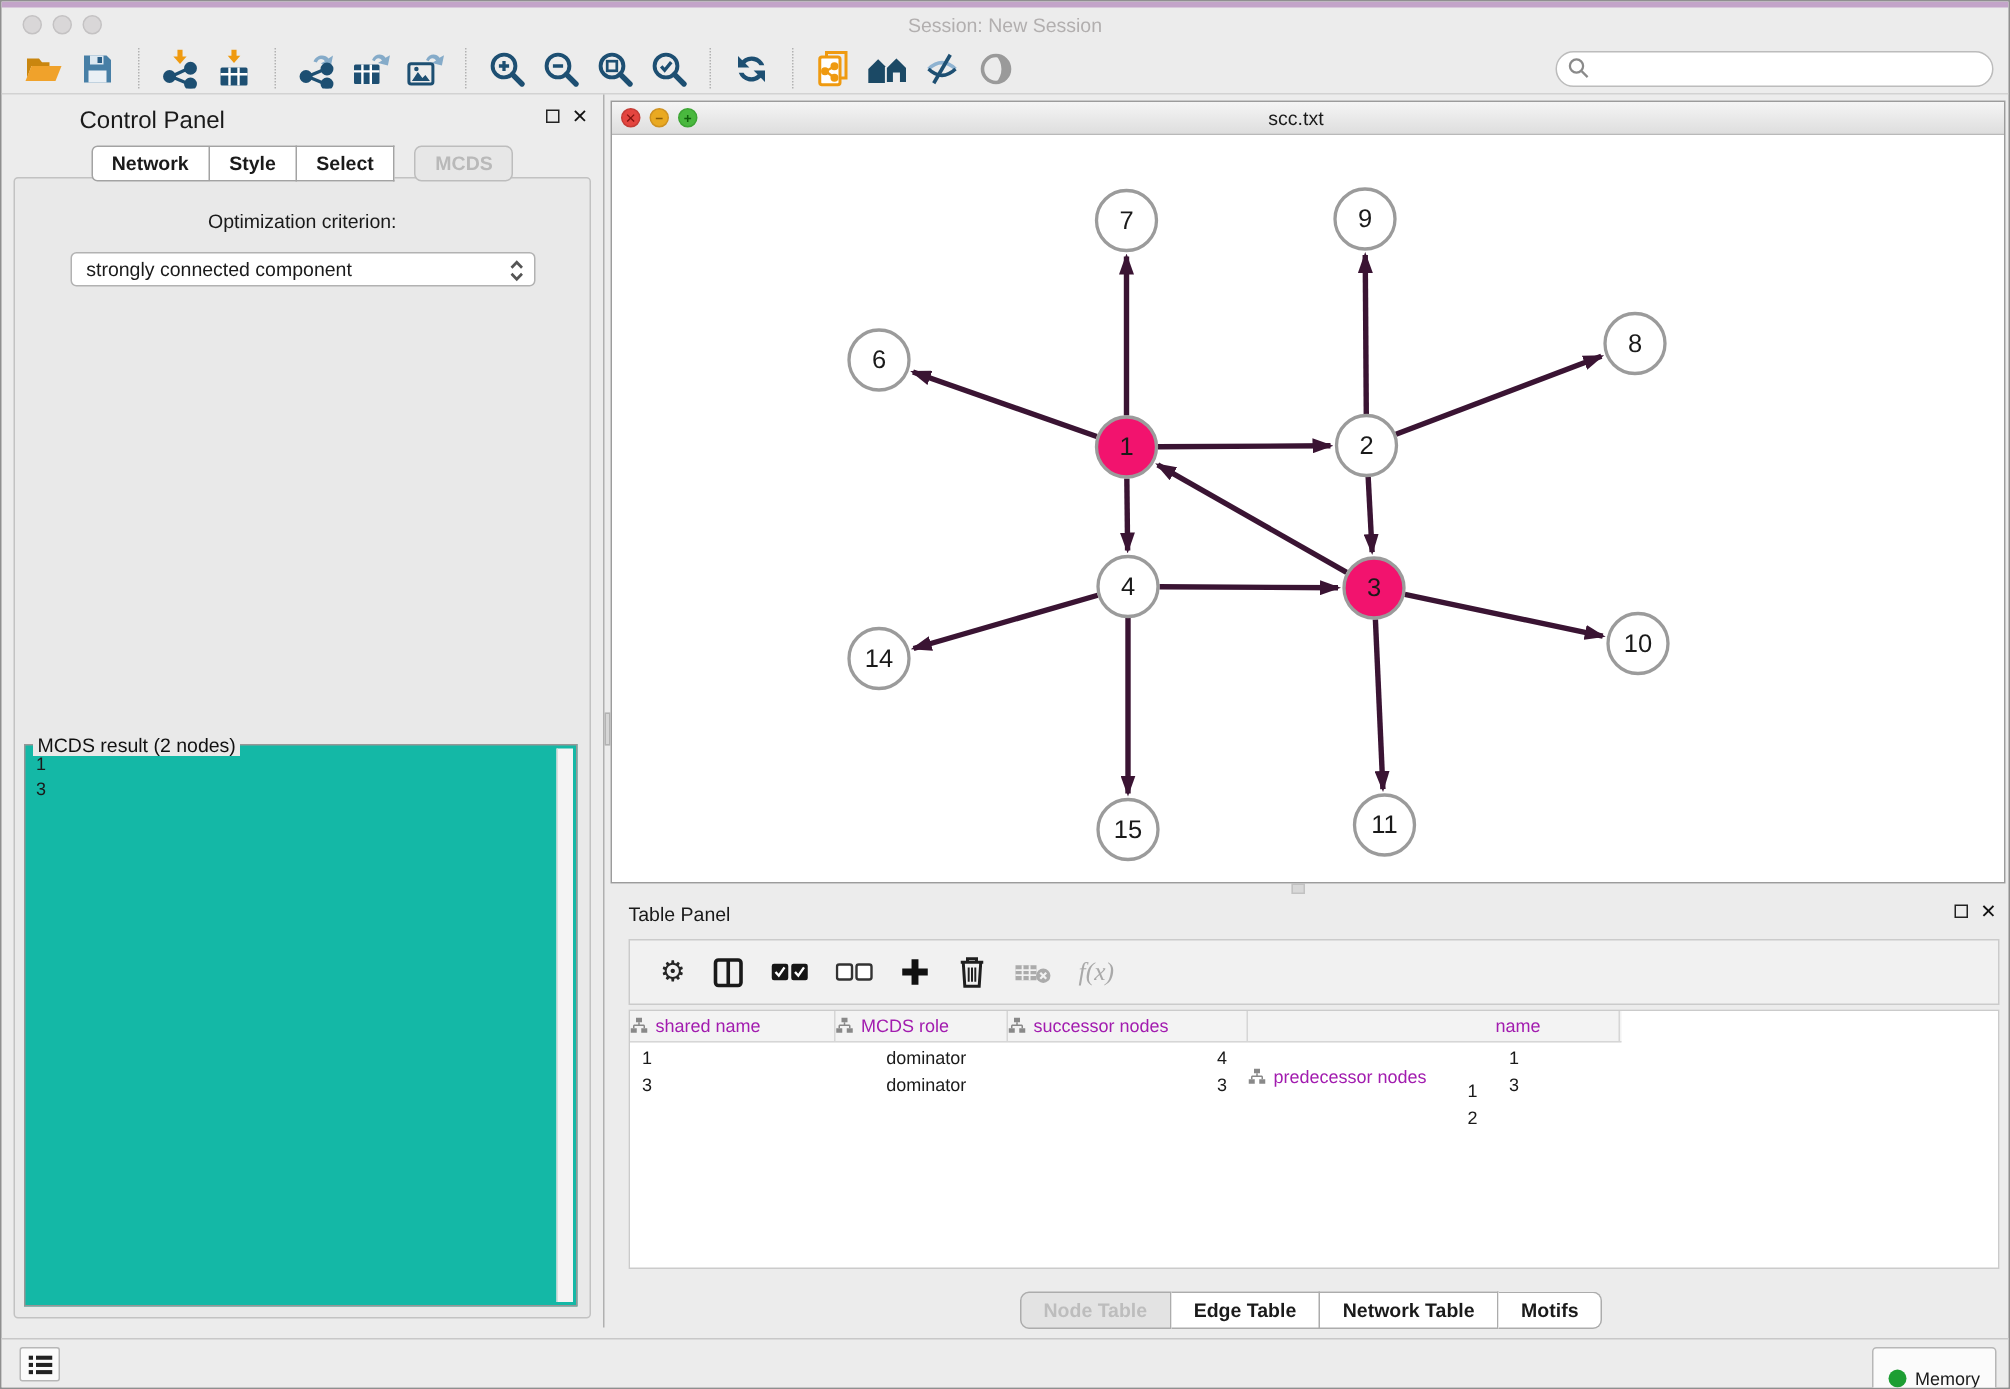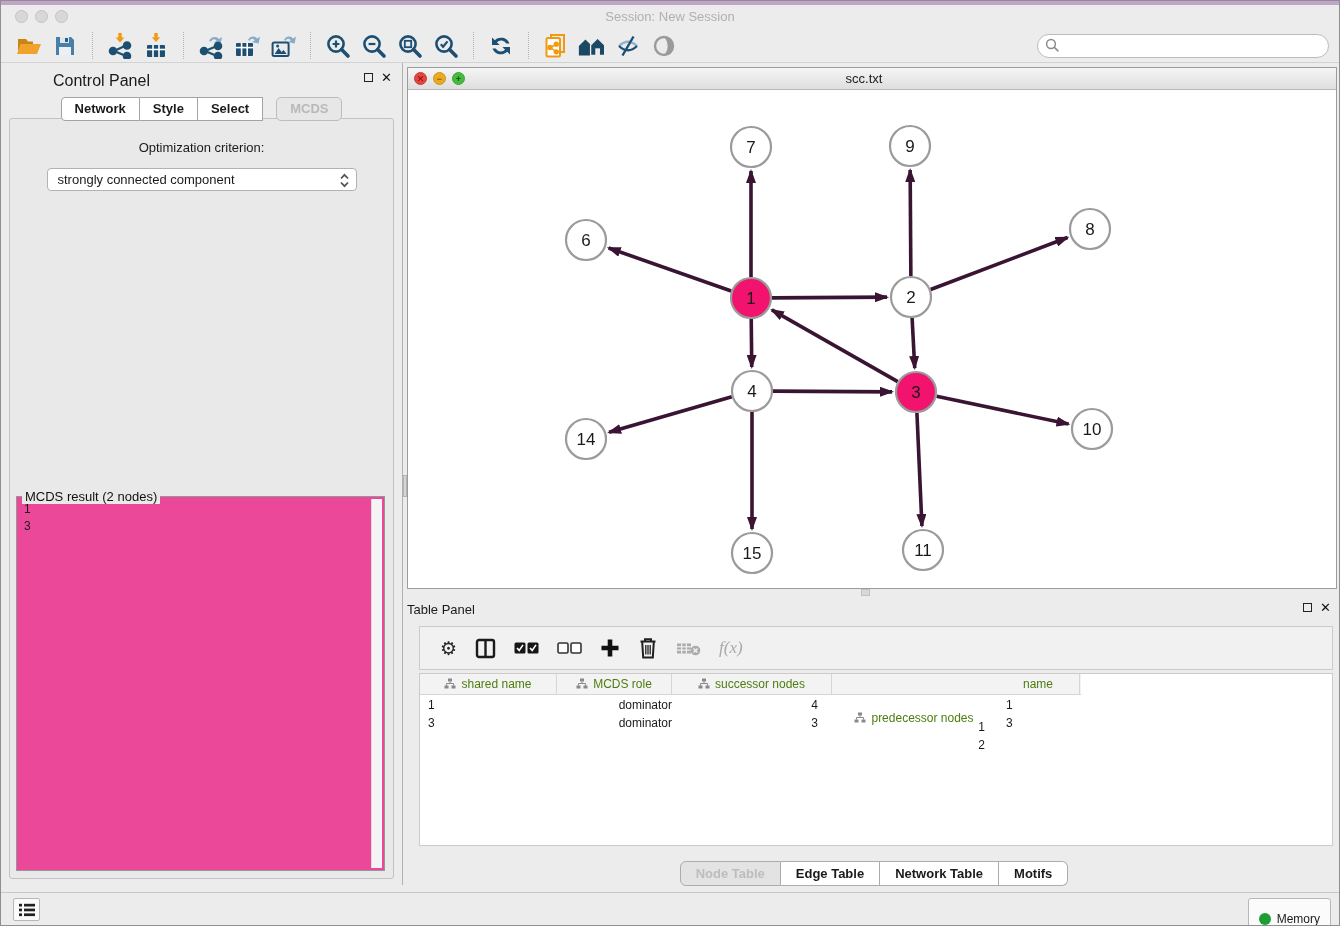--- a/index.html
+++ b/index.html
@@ -30,21 +30,21 @@
   .cp-tabs { position:absolute; top:34px; left:0; right:0; display:flex; justify-content:center; z-index:2; }
   .tab { padding:3px 13px 4px; background:#fff; border:1px solid #a3a3a3; border-left:none; font-size:13px; font-weight:600; }
   .tab.first { border-left:1px solid #a3a3a3; border-radius:4px 0 0 4px; }
   .tab.active { margin-left:13px; border:1px solid #bdbdbd; border-radius:5px; background:#e7e7e7; color:#b9b9b9; }
   .cp-body { position:absolute; left:8px; right:8px; top:55px; bottom:6px; background:#e9e9e9; border:1px solid #c2c2c2; border-radius:3px; }
   .opt-label { margin-top:21px; text-align:center; font-size:13px; }
   .opt-select { position:relative; margin:13px auto 0; width:310px; height:23px; background:#fff; border:1px solid #b2b2b2; border-radius:4px; font-size:13px; line-height:21px; padding-left:10px; }
   .opt-select svg { position:absolute; right:5px; top:3px; }
   .cp-buttons { display:flex; justify-content:center; gap:14px; margin-top:12px; }
   .cp-buttons button { height:23px; padding:0 15px; background:#fff; border:1px solid #b2b2b2; border-radius:4px; font-size:13px; font-weight:600; font-family:inherit; }
-  .result-box { position:absolute; left:6px; right:8px; top:377px; bottom:7px; background:#ec4899; border:1px solid #969696; }
+  .result-box { position:absolute; left:6px; right:8px; top:377px; bottom:7px; background:#14b8a6; border:1px solid #969696; }
   .result-legend { position:absolute; top:-8px; left:5px; background:#e9e9e9; padding:0 3px; font-size:13px; color:#111; }
   .result-text { position:absolute; top:4px; left:7px; right:18px; bottom:4px; font-size:12px; line-height:17px; white-space:pre-line; overflow:hidden; }
   .result-scroll { position:absolute; top:2px; right:2px; bottom:2px; width:11px; background:#f4f4f4; border-left:1px solid #dcdcdc; }
 
   
   .v-split { position:absolute; left:401px; top:62px; width:5px; height:822px; border-left:1px solid #b0b0b0; }
   .v-handle { position:absolute; left:0; top:412px; width:4px; height:22px; background:#d6d6d6; border:1px solid #b3b3b3; }
   .h-handle { position:absolute; left:860px; top:588px; width:9px; height:7px; background:#d8d8d8; border:1px solid #c2c2c2; }
 
   
@@ -52,34 +52,34 @@
   .nw-title { height:22px; background:linear-gradient(#f5f5f5,#dedede); border-bottom:1px solid #b9b9b9; position:relative; display:flex; align-items:center; }
   .nw-name { position:absolute; left:0; right:16px; text-align:center; font-size:13px; color:#1a1a1a; }
   .tl { width:13px; height:13px; border-radius:50%; margin-left:6px; font-size:9px; line-height:12px; text-align:center; font-weight:700; z-index:1; }
   .tl.red { background:#e4453f; border:1px solid #c53c36; color:#7e110e; }
   .tl.yel { background:#e9a921; border:1px solid #cf9220; color:#8a5d05; }
   .tl.grn { background:#49b83e; border:1px solid #3da534; color:#0f5f0b; }
   .nw-canvas { position:relative; width:928px; height:498px; background:#fff; }
 
   
   .table-panel { position:absolute; left:406px; top:596px; width:934px; height:292px; }
-  .tp-head { position:absolute; top:5px; left:0; font-size:13px; }
+  .tp-head { position:absolute; top:5px; left:12px; font-size:13px; }
   .tp-icons { position:absolute; top:5px; right:10px; display:flex; gap:8px; align-items:center; }
   .tp-toolbar { position:absolute; left:12px; right:8px; top:29px; height:44px; background:#f1f1f1; border:1px solid #cbcbcb; display:flex; align-items:center; padding:0 11px; }
   .tpi { display:flex; align-items:center; justify-content:center; margin:0 9px; }
   .gear-glyph { font-family:"DejaVu Sans",sans-serif; font-size:19px; color:#262626; line-height:20px; }
   .fx { font-family:"Liberation Serif","DejaVu Serif",serif; font-style:italic; font-size:17px; color:#a9a9a9; }
   .tp-table { position:absolute; left:12px; right:8px; top:76px; bottom:43px; background:#fff; border:1px solid #cbcbcb; overflow:hidden; }
   .tp-cols { display:flex; height:21px; width:661px; background:#f3f3f3; border-bottom:1px solid #d6d6d6; }
-  .hcell { display:flex; align-items:center; justify-content:center; gap:5px; font-size:12px; border-right:1px solid #d6d6d6; color:#4d7c0f; }
+  .hcell { display:flex; align-items:center; gap:5px; font-size:12px; border-right:1px solid #d6d6d6; color:#a21caf; }
   .c0 { width:137px; } .c1 { width:115px; } .c2 { width:160px; } .c3 { width:165px;margin-top:44px; } .c4 { width:83px; }
   .tp-row { display:flex; height:16px; width:661px; font-size:12px; align-items:center; margin-top:2px; }
   .rcell { overflow:hidden; }
   .rcell.a-left0 { padding-left:8px; text-align:left; }
-  .rcell.a-left { padding-left:6px; text-align:right; }
+  .rcell.a-left { padding-left:6px; text-align:center; }
   .rcell.a-right2 { padding-right:14px; text-align:right; }
   .rcell.a-right3 { padding-right:12px; text-align:right; }
   .rcell.a-left4 { padding-left:9px; text-align:left; }
   .tp-tabs { position:absolute; bottom:3px; left:0; right:0; display:flex; justify-content:center; }
   .btab { padding:4px 15px; background:#fff; border:1px solid #acacac; border-left:none; font-size:13px; font-weight:600; }
   .btab.first { border-left:1px solid #acacac; border-radius:6px 0 0 6px;text-align:right; }
   .btab.last { border-radius:0 6px 6px 0; }
   .btab.active { background:#e3e3e3; color:#bdbdbd; }
 
   

